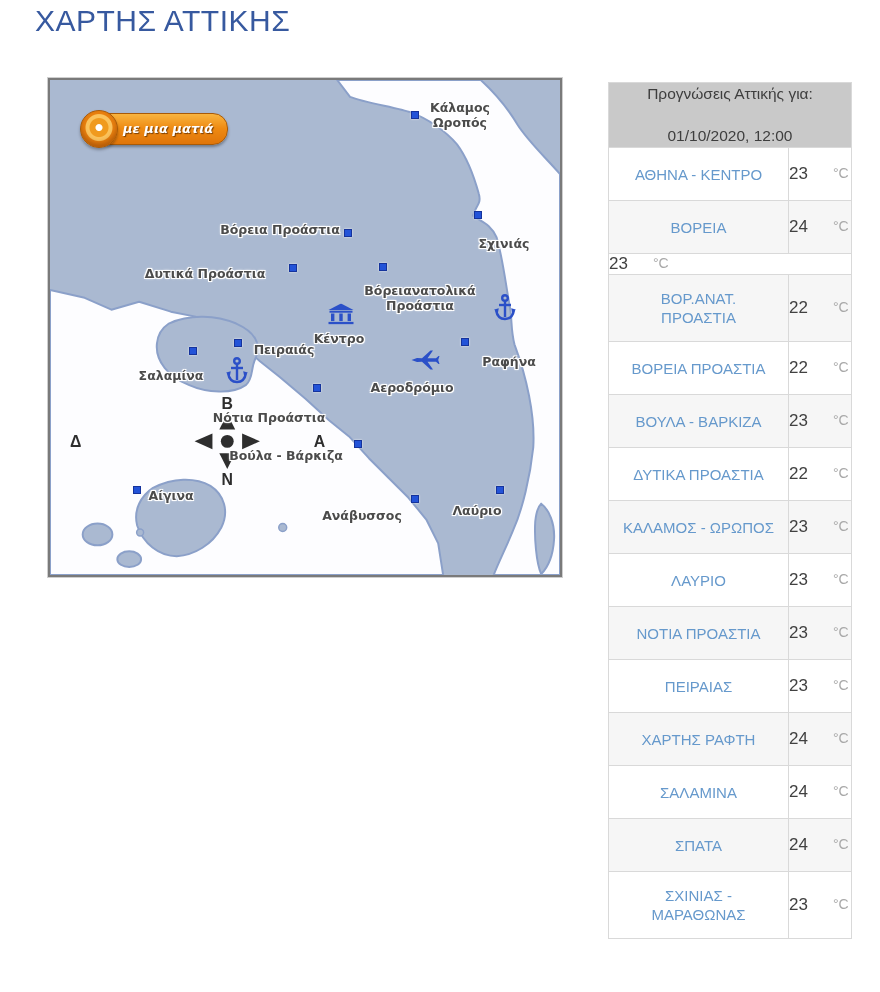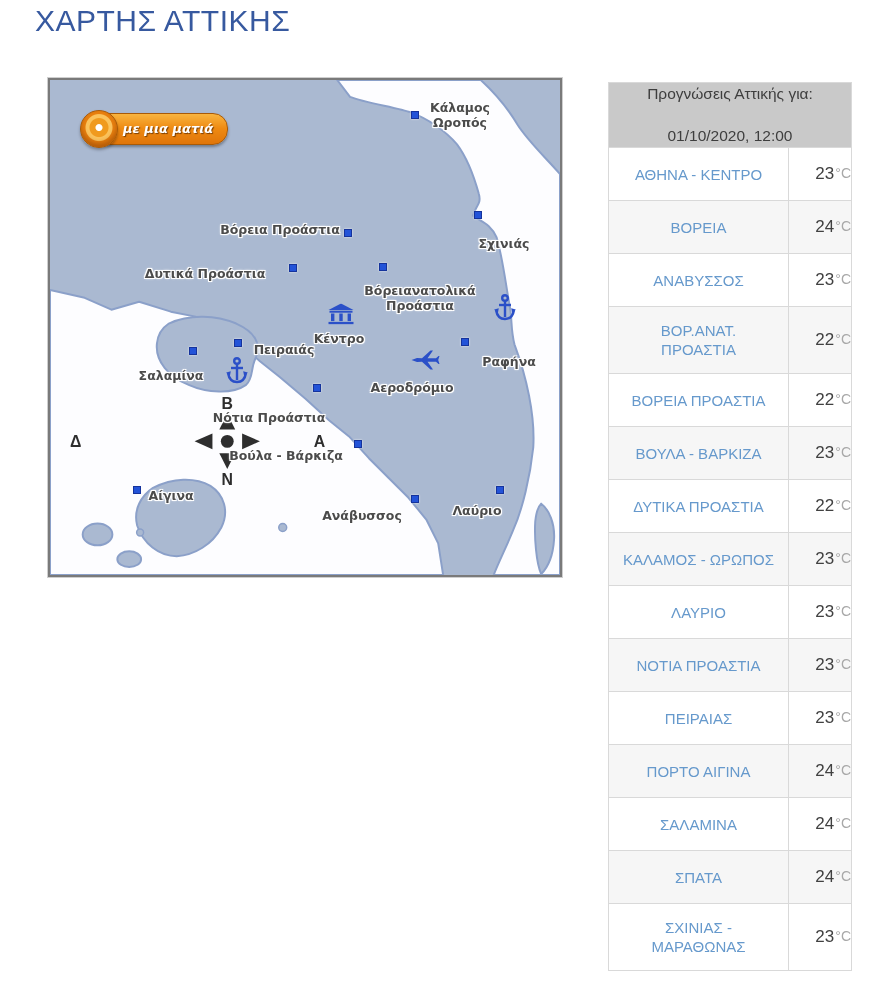--- a/index.html
+++ b/index.html
@@ -37,21 +37,21 @@
   
   .forecast{position:absolute;left:608px;top:82px;width:244px;border:1px solid #d9d9d9;
     box-sizing:border-box;background:#fff;}
   .fhead{height:64px;background:#c9c9c9;color:#3e3e3e;display:flex;flex-direction:column;
     justify-content:space-between;align-items:center;text-align:center;font-size:15.5px;line-height:1.45;}
   .frow{display:flex;border-top:1px solid #d9d9d9;background:#fff;}
   .frow.alt{background:#f6f6f6;}
   .floc{width:180px;box-sizing:border-box;border-right:1px solid #d9d9d9;display:flex;
     align-items:center;justify-content:center;text-align:center;color:#6699cc;font-size:15px;
     line-height:19px;padding:14px;min-height:52px;cursor:pointer;}
-  .ftemp{flex:1;display:flex;align-items:center;justify-content:flex-end;}
+  .ftemp{flex:1;display:flex;align-items:center;justify-content:flex-start;gap:24px;}
   .tnum{font-size:17px;color:#414141;}
   .tunit{font-size:14px;color:#a8a8a8;margin-left:1px;position:relative;top:-1px;}
 </style>
 </head>
 <body>
 
 <h1 class="page-title">ΧΑΡΤΗΣ ΑΤΤΙΚΗΣ</h1>
 
 <div class="map-box">
   <svg class="geo" viewBox="0 0 515 500" preserveAspectRatio="none">
@@ -207,21 +207,20 @@
         </div>
       </div>
       <div class="frow alt">
         <div class="floc">ΒΟΡΕΙΑ</div>
         <div class="ftemp">
           <span class="tnum">24</span>
           <span class="tunit">°C</span>
         </div>
       </div>
       <div class="frow">
-        <div class="floc">ΑΝΑΒΥΣΣΟΣ</div>
         <div class="ftemp">
           <span class="tnum">23</span>
           <span class="tunit">°C</span>
         </div>
       </div>
       <div class="frow alt">
         <div class="floc">ΒΟΡ.ΑΝΑΤ. ΠΡΟΑΣΤΙΑ</div>
         <div class="ftemp">
           <span class="tnum">22</span>
           <span class="tunit">°C</span>
@@ -270,21 +269,21 @@
         </div>
       </div>
       <div class="frow">
         <div class="floc">ΠΕΙΡΑΙΑΣ</div>
         <div class="ftemp">
           <span class="tnum">23</span>
           <span class="tunit">°C</span>
         </div>
       </div>
       <div class="frow alt">
-        <div class="floc">ΠΟΡΤΟ ΑΙΓΙΝΑ</div>
+        <div class="floc">ΧΑΡΤΗΣ ΡΑΦΤΗ</div>
         <div class="ftemp">
           <span class="tnum">24</span>
           <span class="tunit">°C</span>
         </div>
       </div>
       <div class="frow">
         <div class="floc">ΣΑΛΑΜΙΝΑ</div>
         <div class="ftemp">
           <span class="tnum">24</span>
           <span class="tunit">°C</span>

